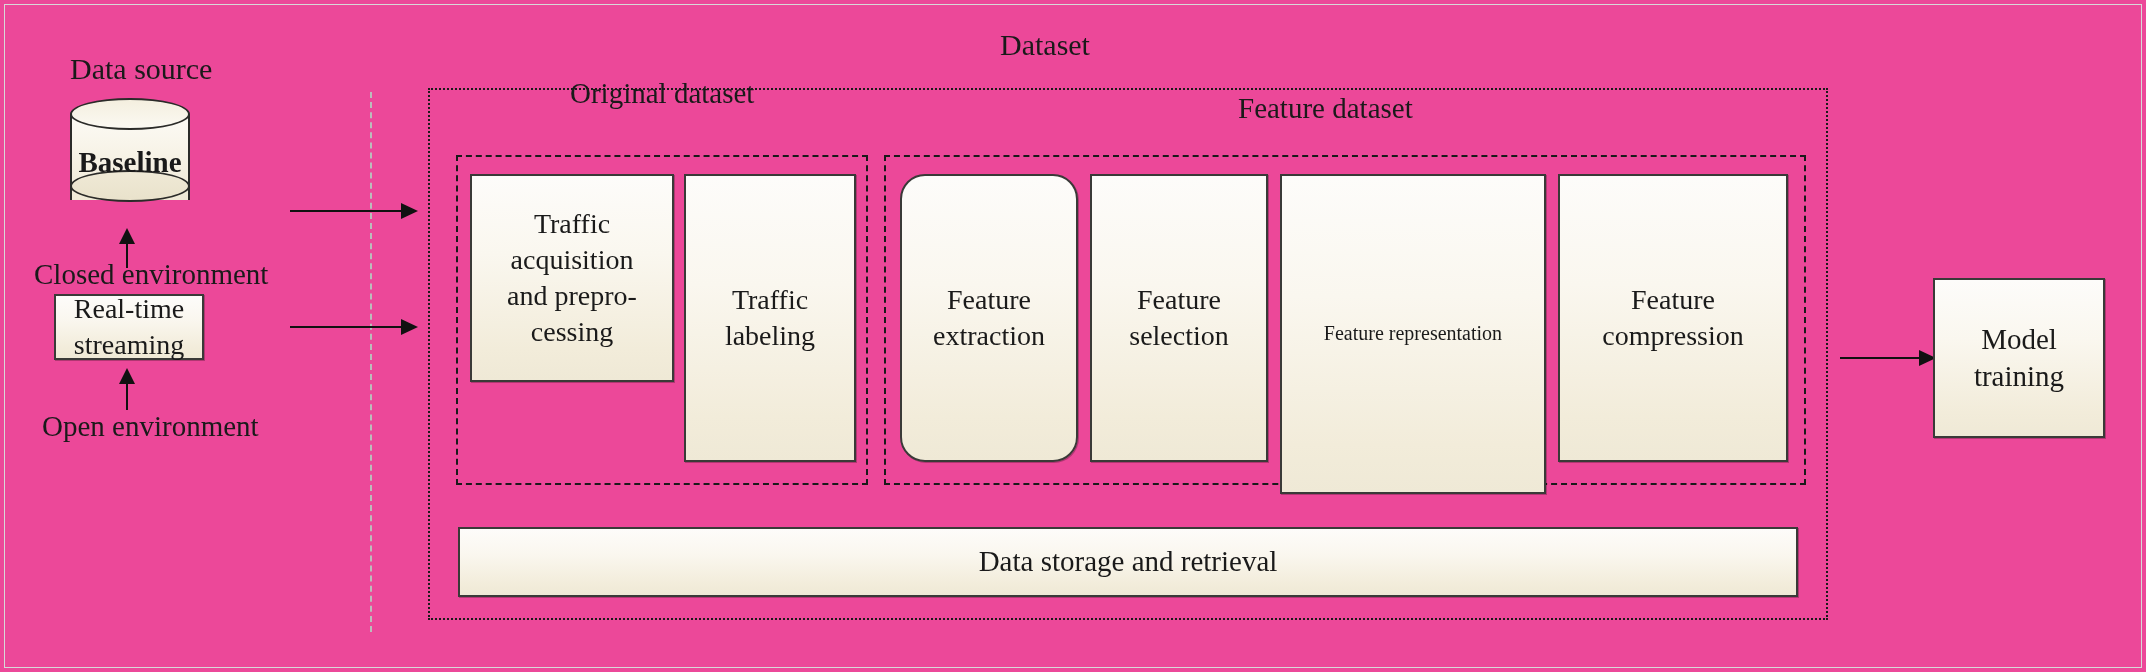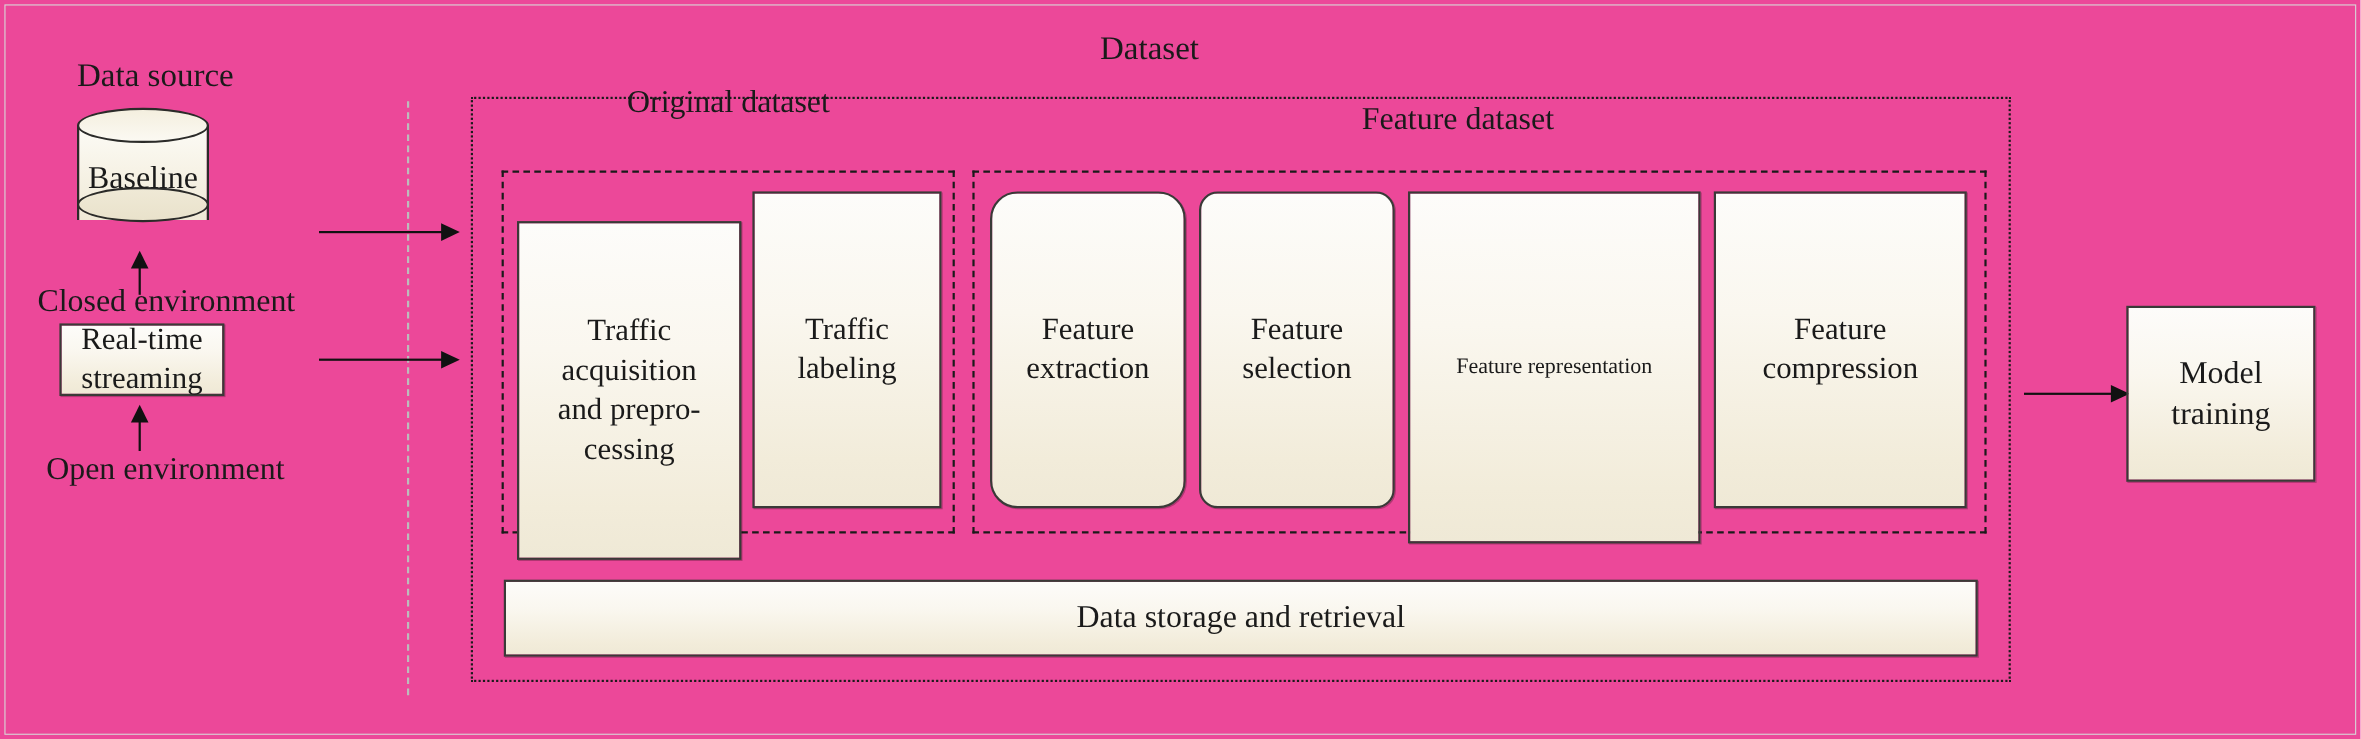--- a/index.html
+++ b/index.html
@@ -132,21 +132,21 @@
 </style>
 </head>
 <body>
 
 <div id="canvas">
 
   <div class="page-frame"></div>
 
   <div class="label" style="left:70px; top:52px; font-size:30px;">Data source</div>
 
-  <div class="cyl" style="left:70px; top:98px; width:120px; height:120px;">
+  <div class="cyl" style="left:70px; top:98px; width:120px; height:120px;font-weight:bold;">
     <div class="cyl-body" style="top:16px; height:86px;"></div>
     <div class="cyl-ellipse cyl-bottom" style="top:72px; height:32px;"></div>
     <div class="cyl-ellipse cyl-top" style="top:0px; height:32px;"></div>
     <div class="cyl-label" style="top:48px; font-size:29px;">Baseline</div>
   </div>
 
   <div class="arrow-v" style="left:118px; top:228px; width:18px; height:40px;">
     <div class="head"></div>
     <div class="shaft" style="height:30px;"></div>
   </div>
@@ -175,31 +175,31 @@
   </div>
 
   <div class="label" style="left:1000px; top:28px; font-size:30px;">Dataset</div>
 
   <div class="dotted-outer" style="left:428px; top:88px; width:1400px; height:532px;"></div>
 
   <div class="label" style="left:570px; top:77px; font-size:29px;">Original dataset</div>
 
   <div class="dashed-inner" style="left:456px; top:155px; width:412px; height:330px;"></div>
 
-  <div class="pbox" style="left:470px; top:174px; width:204px; height:308px; font-size:28px; padding:0 16px;margin-top:27px;">Traffic acquisition and prepro-cessing</div>
+  <div class="pbox" style="left:470px; top:174px; width:204px; height:208px; font-size:28px; padding:0 16px;">Traffic acquisition and prepro-cessing</div>
 
   <div class="pbox" style="left:684px; top:174px; width:172px; height:288px; font-size:28px; padding:0 12px;">Traffic labeling</div>
 
   <div class="label" style="left:1238px; top:92px; font-size:29px;">Feature dataset</div>
 
   <div class="dashed-inner" style="left:884px; top:155px; width:922px; height:330px;"></div>
 
   <div class="pbox" style="left:900px; top:174px; width:178px; height:288px; font-size:28px; padding:0 10px;border-radius:25px;">Feature extraction</div>
 
-  <div class="pbox" style="left:1090px; top:174px; width:178px; height:288px; font-size:28px; padding:0 10px;border-radius:17px;">Feature selection</div>
+  <div class="pbox" style="left:1090px; top:174px; width:178px; height:288px; font-size:28px; padding:0 10px;">Feature selection</div>
 
   <div class="pbox" style="left:1280px; top:174px; width:266px; height:320px; font-size:20px; padding:4px 10px;">Feature representation</div>
 
   <div class="pbox" style="left:1558px; top:174px; width:230px; height:288px; font-size:28px; padding:0 10px;">Feature compression</div>
 
   <div class="pbox" style="left:458px; top:527px; width:1340px; height:70px; font-size:29px;">Data storage and retrieval</div>
 
   <div class="arrow-h" style="left:1840px; top:349px; width:96px; height:18px;">
     <div class="shaft" style="width:80px;"></div>
     <div class="head" style="left:79px;"></div>

